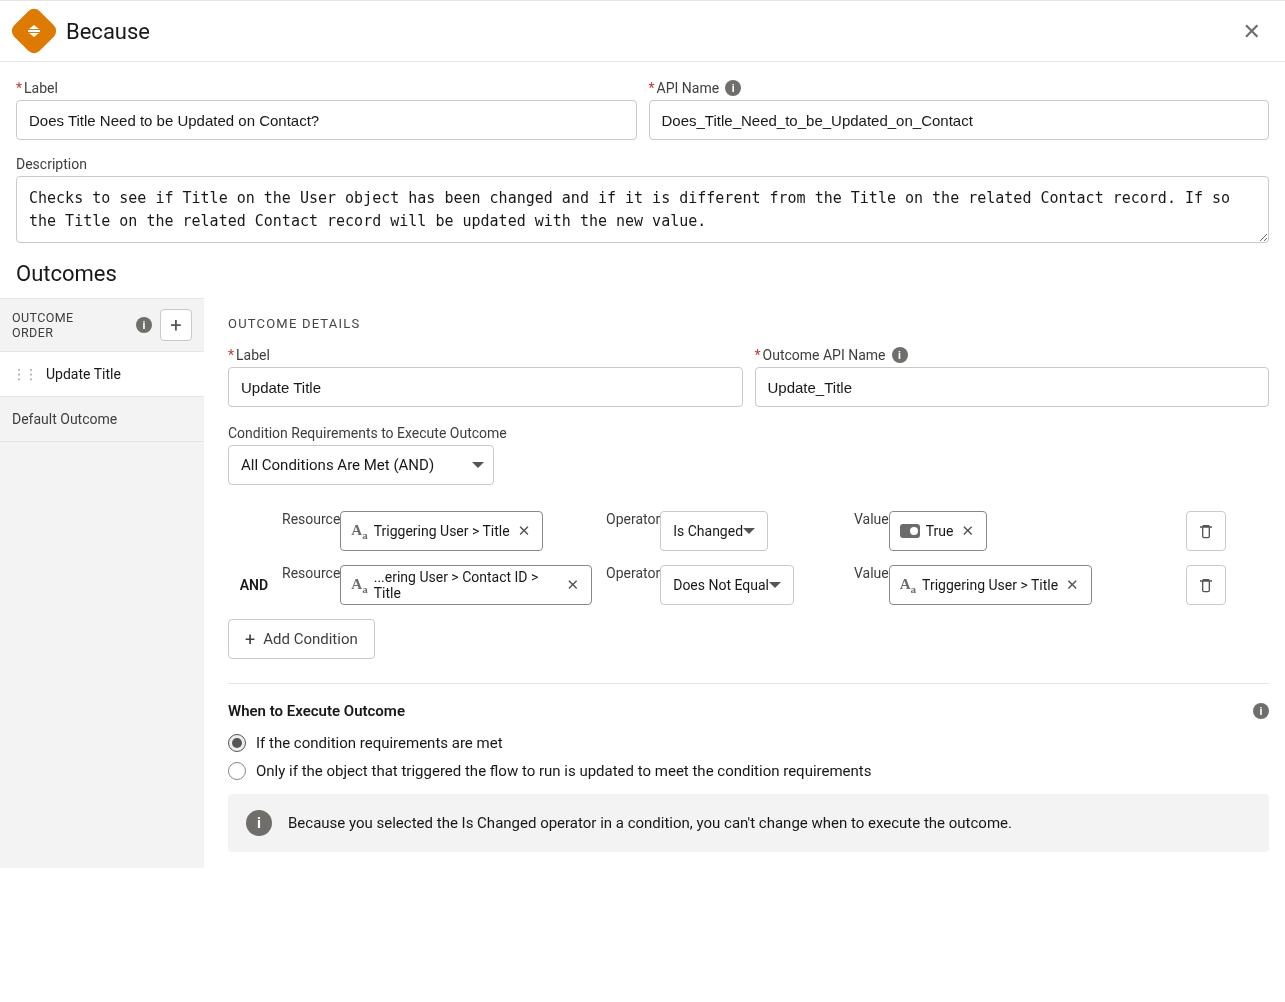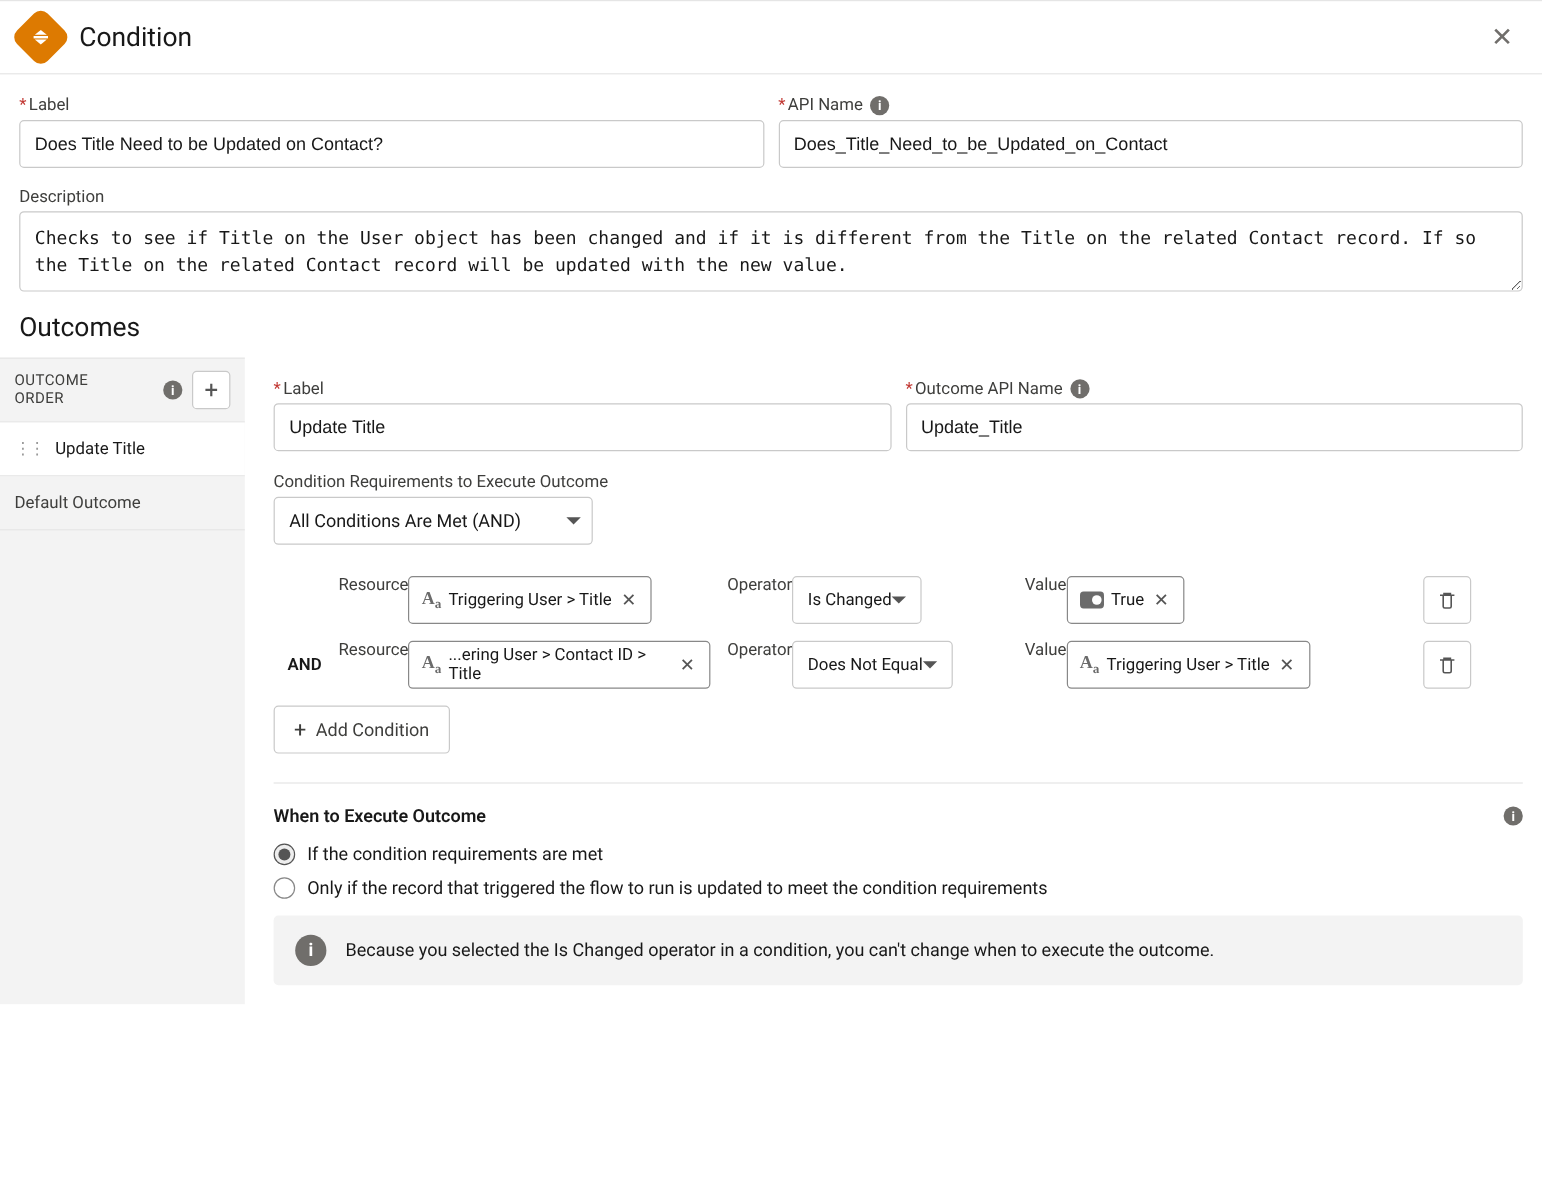--- a/index.html
+++ b/index.html
@@ -84,21 +84,21 @@
 <div class="modal">
 
   <div class="modal-header">
     <div class="decision-icon">
       <div class="decision-icon-inner">
         <div class="chev up"></div>
           <div class="line"></div>
           <div class="chev down"></div>
       </div>
     </div>
-    <div class="modal-title">Condition</div>
+    <div class="modal-title">Because</div>
     <div class="close-x">✕</div>
   </div>
 
   <div class="form-body">
     <div class="field-row">
       <div class="field">
         <div class="field-label">
             <span><span class="req-star">*</span><span>Label</span></span>
           </div>
         <input class="text-input" value="Does Title Need to be Updated on Contact?" style="">
@@ -132,20 +132,21 @@
         </div>
       </div>
       <div class="outcome-item">
         <span class="drag-dots">⋮⋮</span>
         <span>Update Title</span>
       </div>
       <div class="default-item">Default Outcome</div>
     </div>
 
     <div class="right-col">
+      <div class="section-heading">OUTCOME DETAILS</div>
 
       <div class="outcome-fields">
         <div class="field">
           <div class="field-label">
               <span><span class="req-star">*</span><span>Label</span></span>
             </div>
           <input class="text-input" value="Update Title" style="">
         </div>
         <div class="field">
           <div class="field-label">
@@ -251,21 +252,21 @@
       <div class="exec-heading">
         <span>When to Execute Outcome</span>
         <span class="info-dot">i</span>
       </div>
       <div class="radio-opt">
         <span class="radio sel"></span>
         <span>If the condition requirements are met</span>
       </div>
       <div class="radio-opt">
         <span class="radio"></span>
-        <span>Only if the record that triggered the flow to run is updated to meet the condition requirements</span>
+        <span>Only if the object that triggered the flow to run is updated to meet the condition requirements</span>
       </div>
       <div class="info-banner">
         <span class="info-dot-lg">i</span>
         <span>Because you selected the Is Changed operator in a condition, you can't change when to execute the outcome.</span>
       </div>
     </div>
   </div>
 </div>
 
 </body></html>

